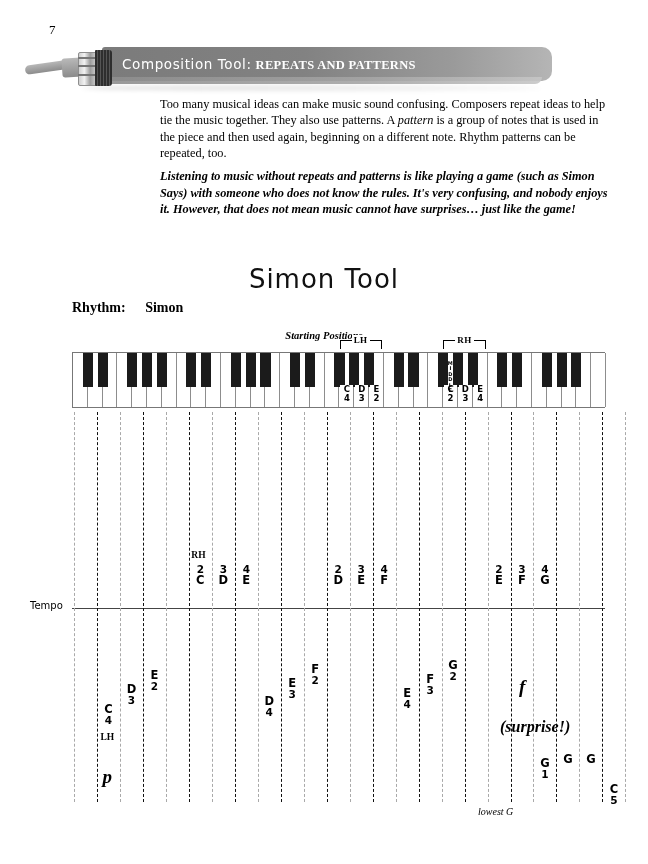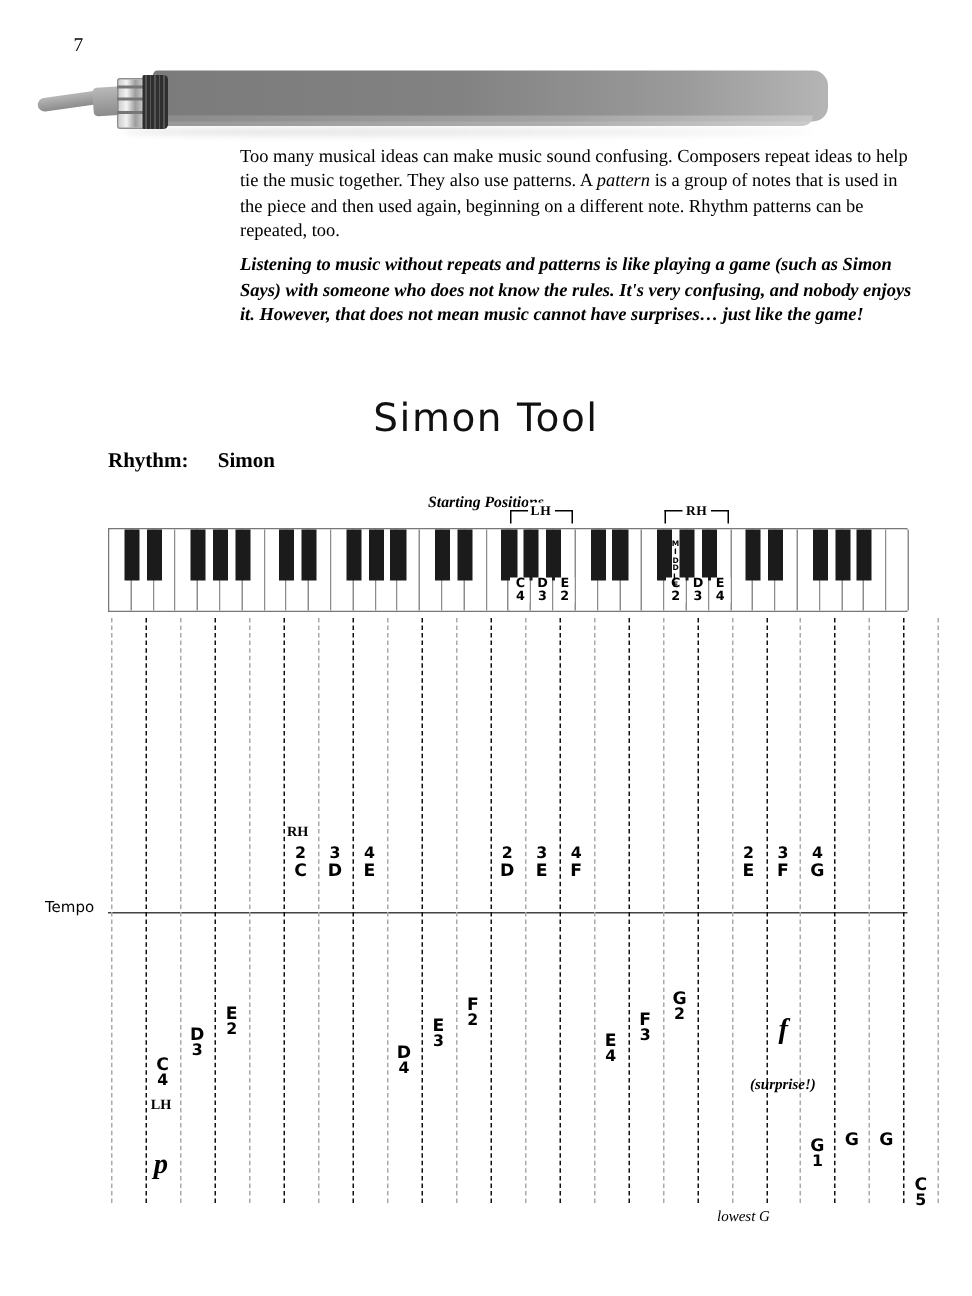--- a/index.html
+++ b/index.html
@@ -94,21 +94,21 @@
   #middle-label{position:absolute;left:30px;top:188px;
     font-family:"DejaVu Sans",sans-serif;font-size:10px;color:#000;}
 
   .note{position:absolute;width:18px;text-align:center;
     font-family:"DejaVu Sans",sans-serif;font-weight:bold;line-height:11px;color:#000;}
   .note .fing{display:block;font-size:10.5px;font-weight:bold;}
   .note .ltr{display:block;font-size:11.5px;font-weight:bold;}
 
   .mark{position:absolute;font-family:"Liberation Serif",serif;font-style:italic;}
   .dyn{font-size:19px;font-weight:bold;}
-  .ital-note{font-size:10px;font-weight:bold;font-style:italic;}
+  .ital-note{font-size:16px;font-weight:bold;font-style:italic;}
 
   #hand-lbl{position:absolute;font-family:"Liberation Serif",serif;font-size:9.5px;
     font-weight:bold;}
   #c5-bar{position:absolute;height:3.2px;background:#000;}
   #lowest-g{position:absolute;font-family:"Liberation Serif",serif;font-style:italic;
     font-size:10px;}
 </style>
 </head>
 <body>
 
@@ -118,20 +118,24 @@
   <div id="banner-shadow"></div>
   <div id="banner-stroke"></div>
   <div id="brush">
     <div class="bh-handle"></div>
     <div class="bh-neck"></div>
     <div class="bh-ferrule"></div>
     <div class="bh-band" style="top:14px;"></div>
     <div class="bh-band" style="top:22px;"></div>
     <div class="bh-band" style="top:31px;"></div>
     <div class="bh-bristles"></div>
+  </div>
+  <div id="banner-text">
+    <span class="tool">Composition Tool:</span>
+    <span class="topic">REPEATS AND PATTERNS</span>
   </div>
 </div>
 
 <div class="para" id="para1">Too many musical ideas can make music sound confusing. Composers repeat ideas to help tie the music together. They also use patterns.  A <i>pattern</i> is a group of notes that is used in the piece and then used again, beginning on a different note. Rhythm patterns can be repeated, too.</div>
 <div class="para" id="para2">Listening to music without repeats and patterns is like playing a game (such as Simon Says) with someone who does not know the rules. It's very confusing, and nobody enjoys it. However, that does not mean music cannot have surprises… just like the game!</div>
 
 <div id="song-title">Simon Tool</div>
 
 <div id="tempo">
   <span>Rhythm:</span>

